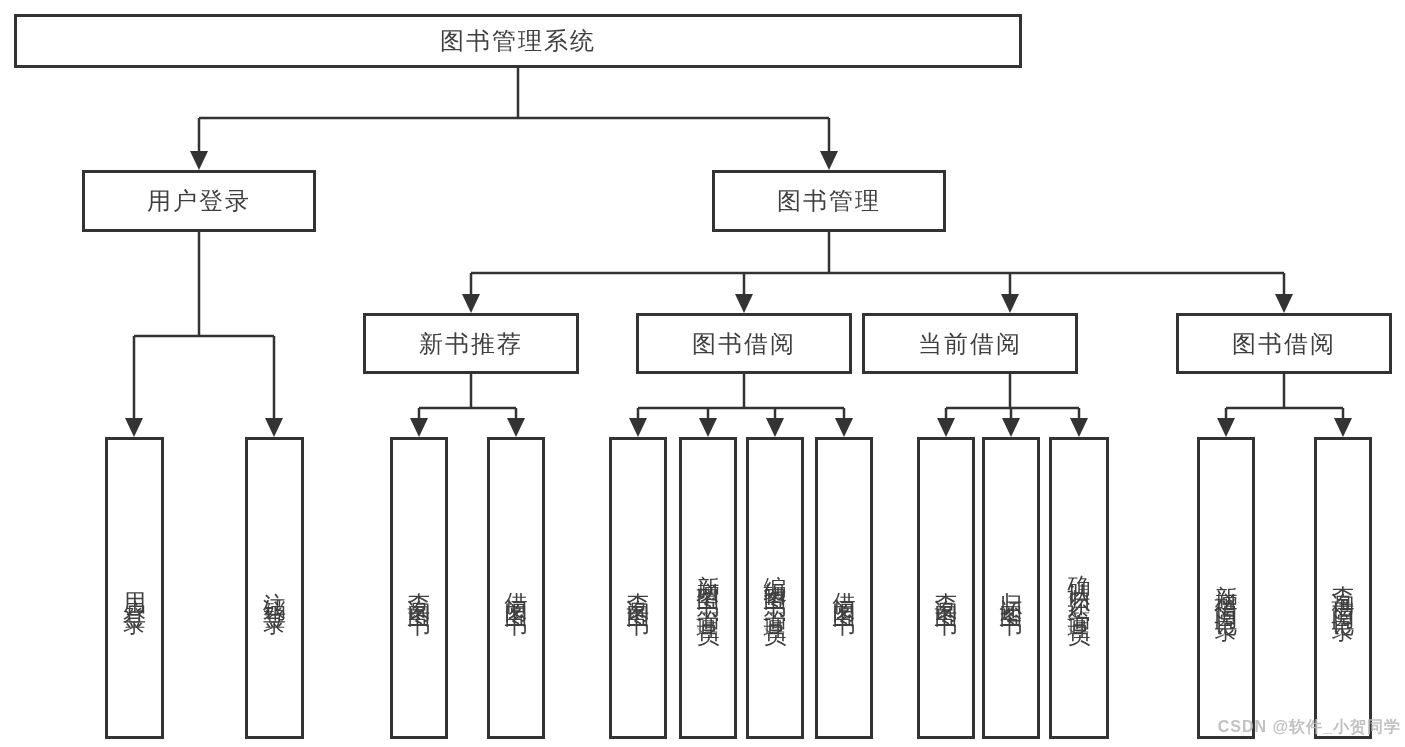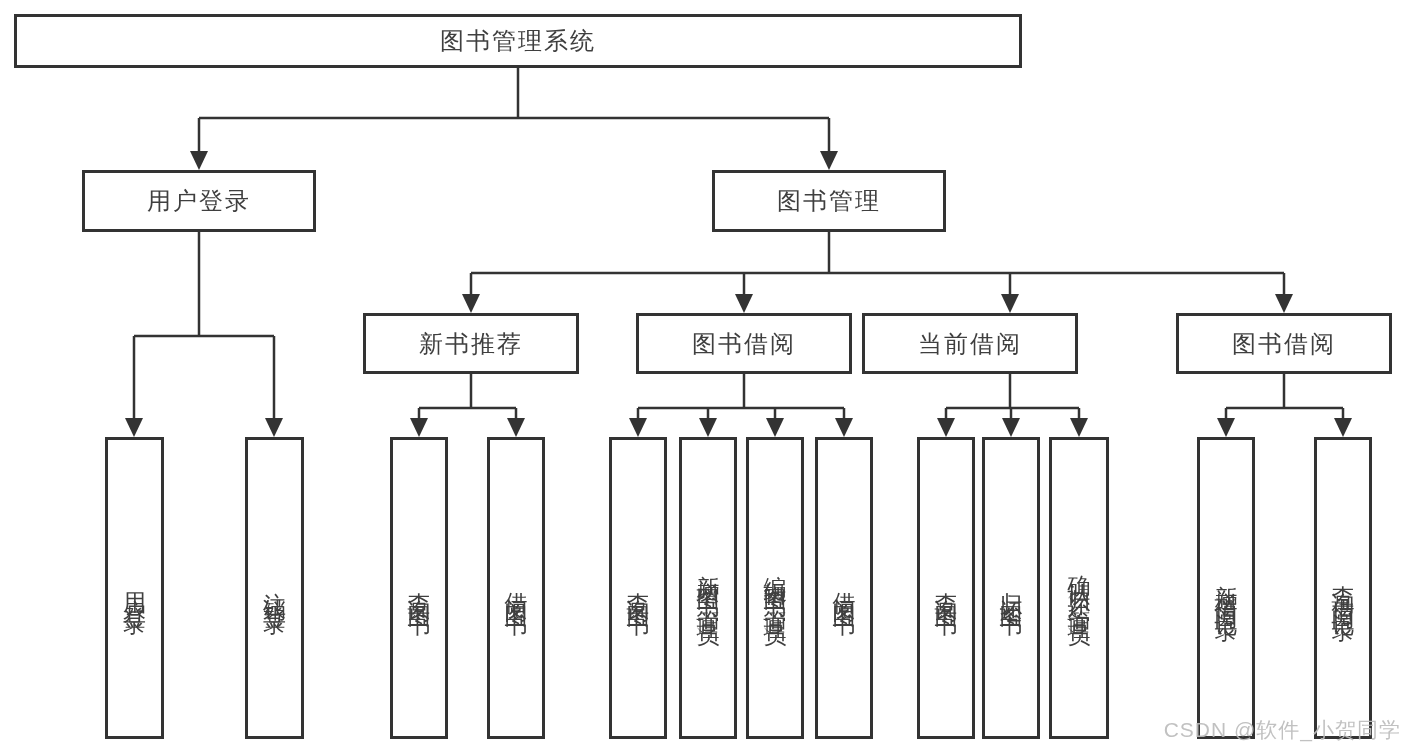--- a/index.html
+++ b/index.html
@@ -15,23 +15,23 @@
   }
   .box.h span { font-size:24px; letter-spacing:2px; white-space:nowrap; }
   .box.v .vtext {
     writing-mode:vertical-rl; text-orientation:mixed;
     font-size:23px; letter-spacing:7px; line-height:1.25; white-space:nowrap;
   }
   svg.connectors { position:absolute; left:0; top:0; pointer-events:none; }
   .connectors line { stroke:var(--line,#333333); stroke-width:2.5; }
   .connectors polygon { fill:var(--line,#333333); }
   .watermark {
-    position:absolute; right:4px; bottom:3px; z-index:5;
-    font-size:21px; letter-spacing:1px;
-    color:var(--watermark,#bcbcbc); opacity:0.92; white-space:nowrap;
+    position:absolute; right:4px; bottom:9px; z-index:5;
+    font-size:16px; letter-spacing:1px;
+    color:var(--watermark,#bcbcbc); opacity:0.92; white-space:nowrap;font-weight:bold;
   }
 </style>
 </head>
 <body>
 
 <div class="stage">
 
   <svg class="connectors" width="1405" height="747" viewBox="0 0 1405 747">
 
     <g>

